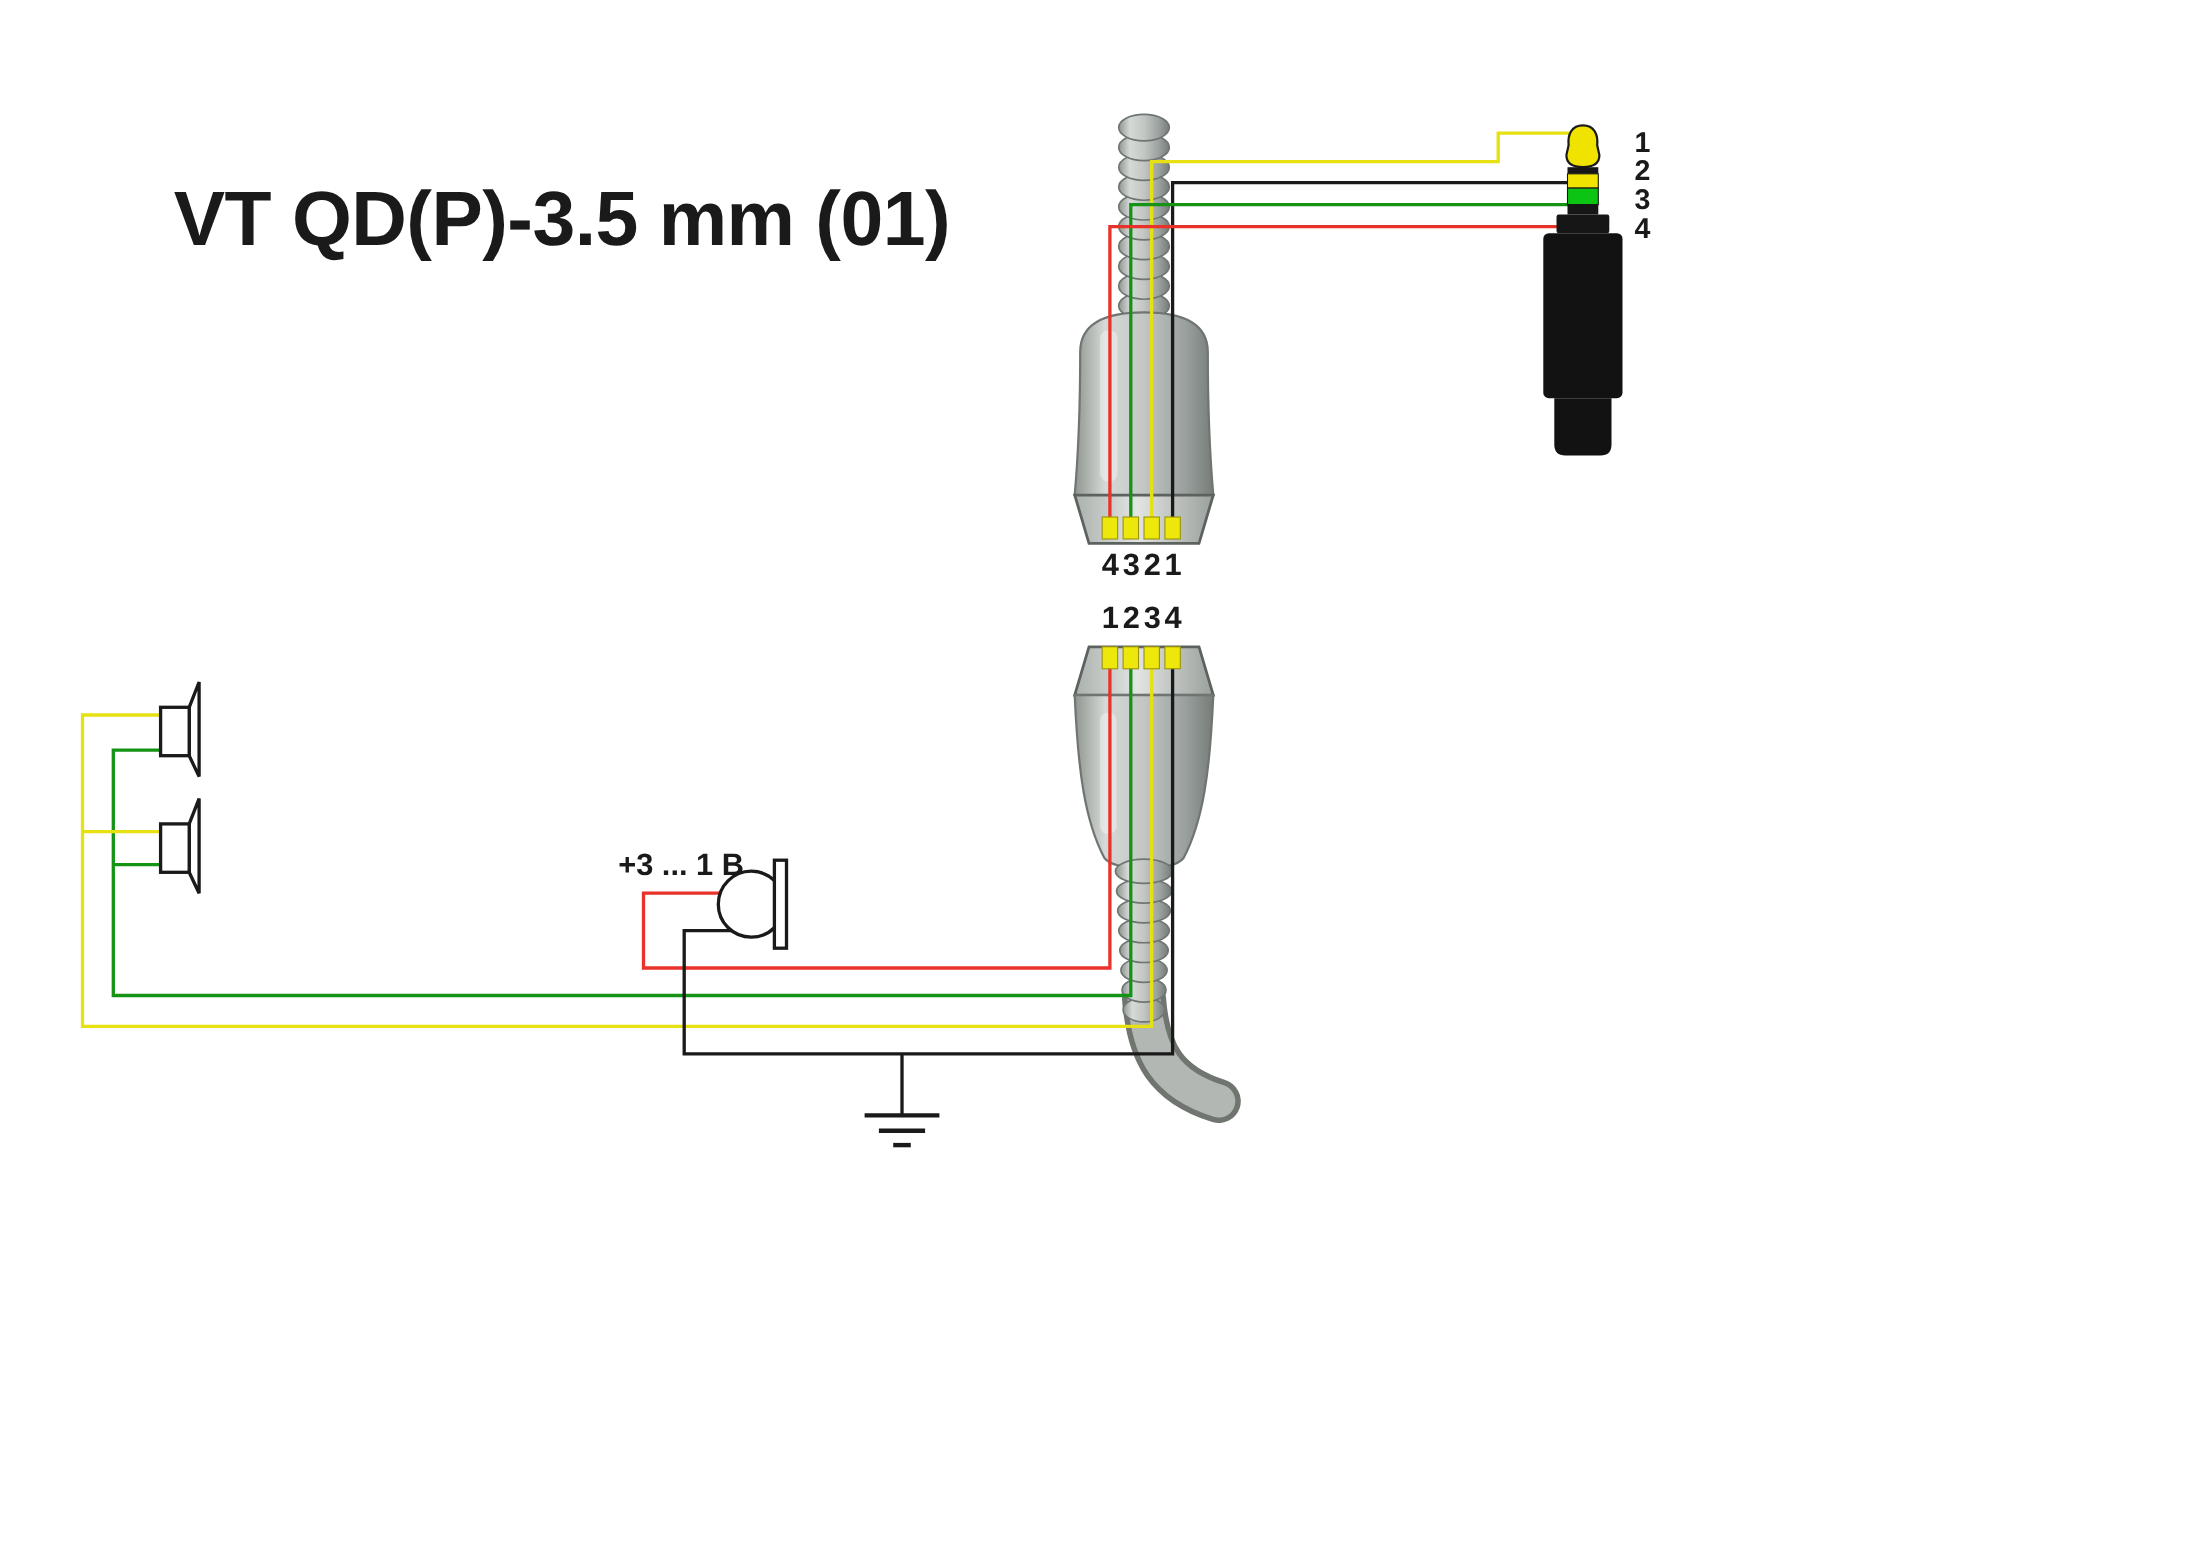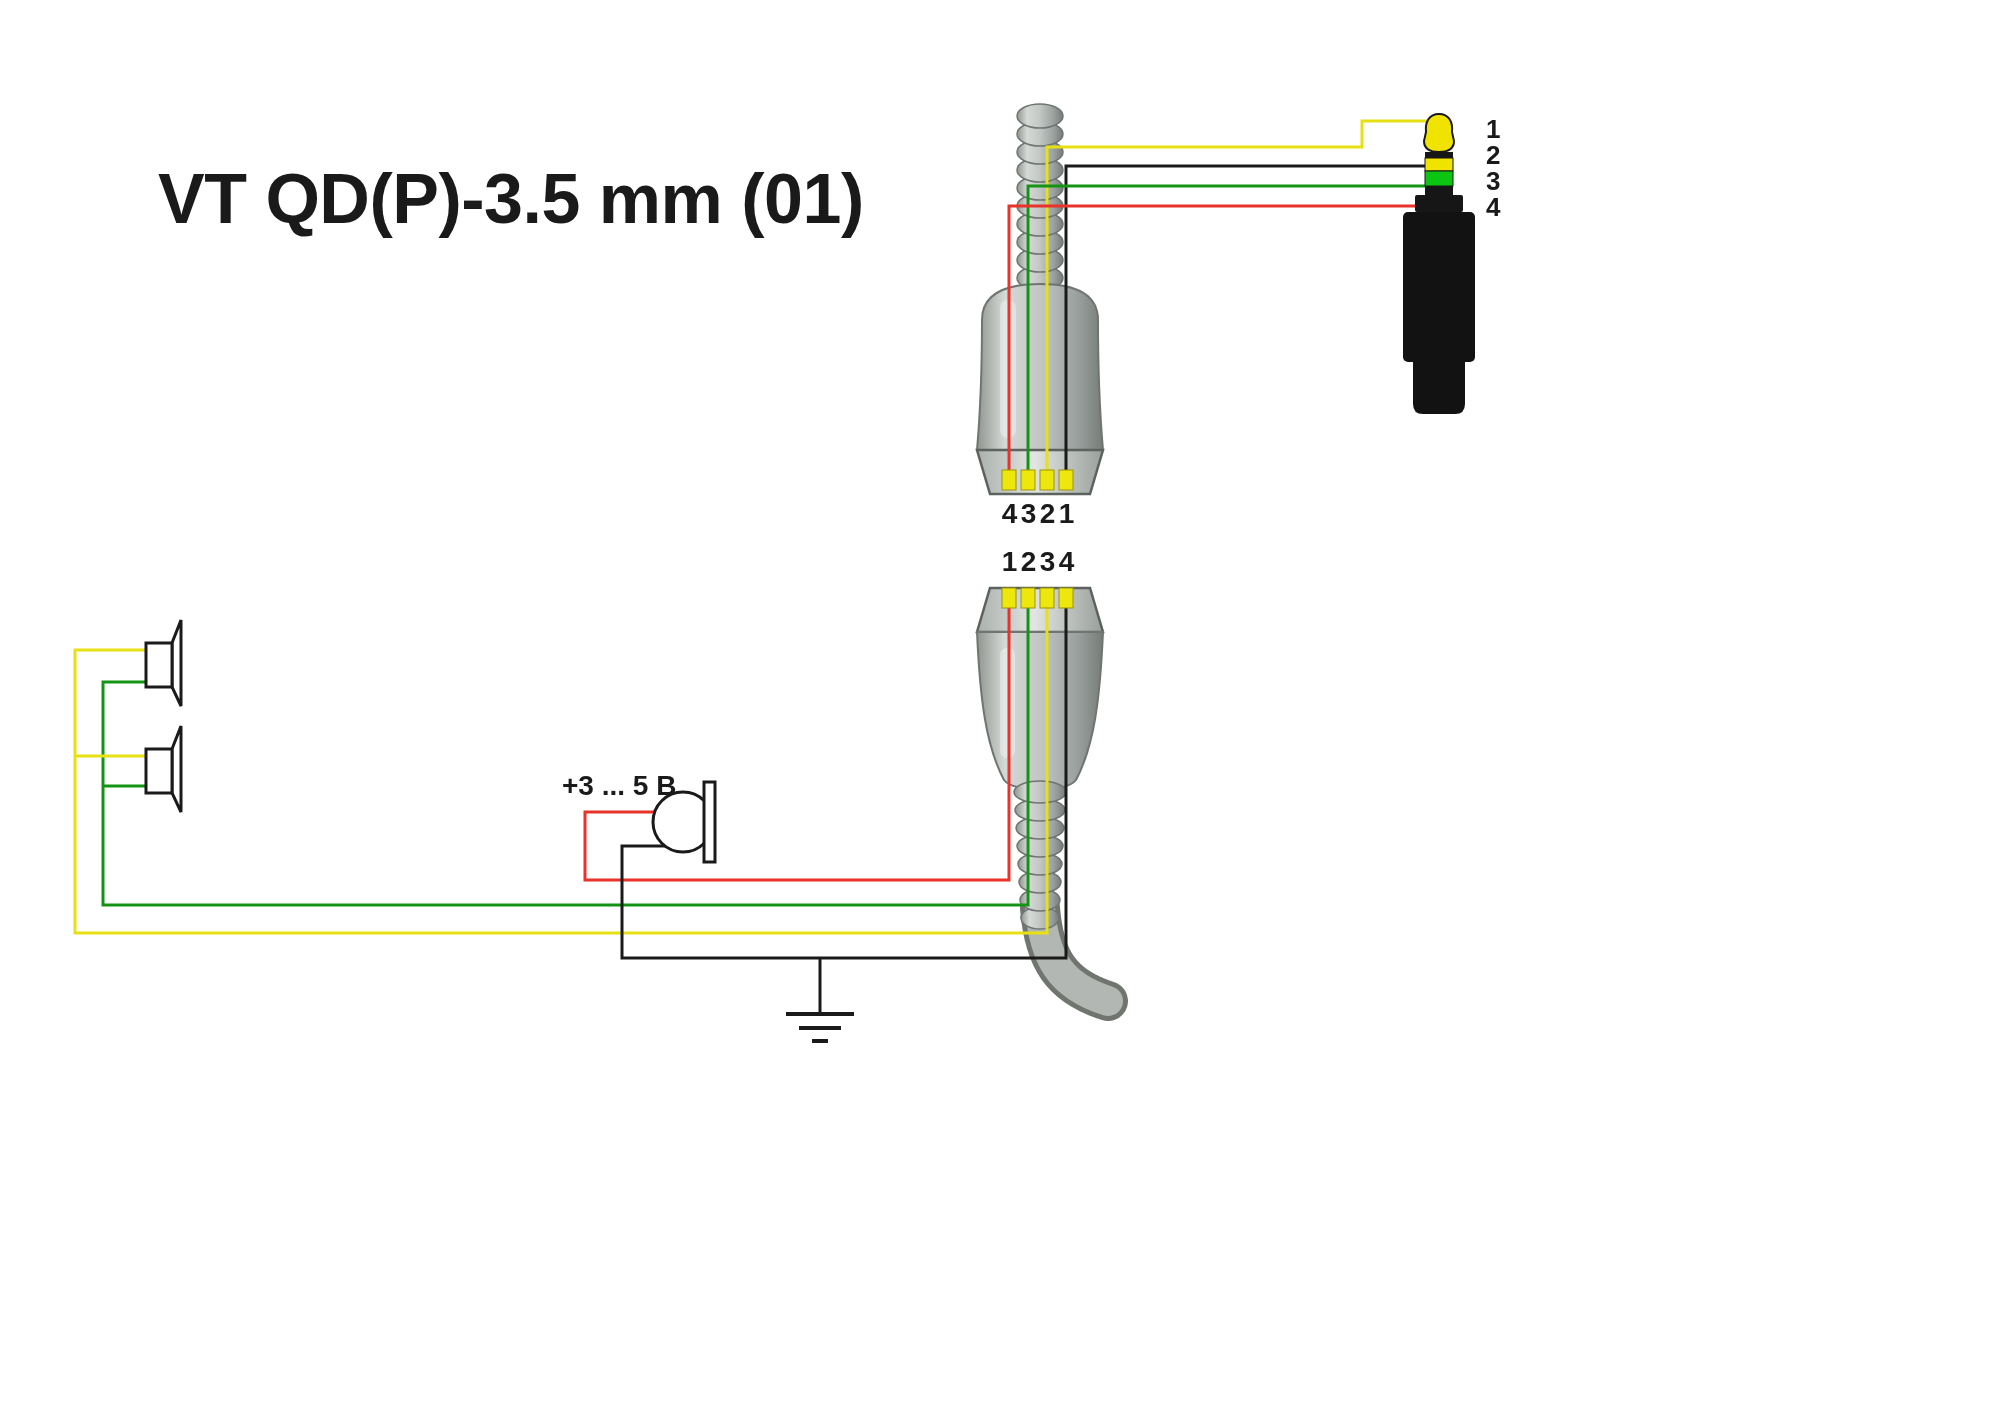--- a/index.html
+++ b/index.html
@@ -153,21 +153,21 @@
     <g fill="#ffffff" stroke="#1a1a1a">
       <circle cx="683" cy="822" r="30" stroke-width="3"></circle>
       <rect x="704" y="782" width="11" height="80" stroke-width="3"></rect>
     </g>
   </svg>
 
   <div class="label title">
     <div>VT QD(P)-3.5 mm (01)</div>
   </div>
 
-  <div class="label mic-label">+3 ... 5 В</div>
+  <div class="label mic-label">+3 ... 1 В</div>
 
   <div class="label pin-row qd-top-pins">
     <span>4</span>
     <span>3</span>
     <span>2</span>
     <span>1</span>
   </div>
 
   <div class="label pin-row qd-bottom-pins">
     <span>1</span>

